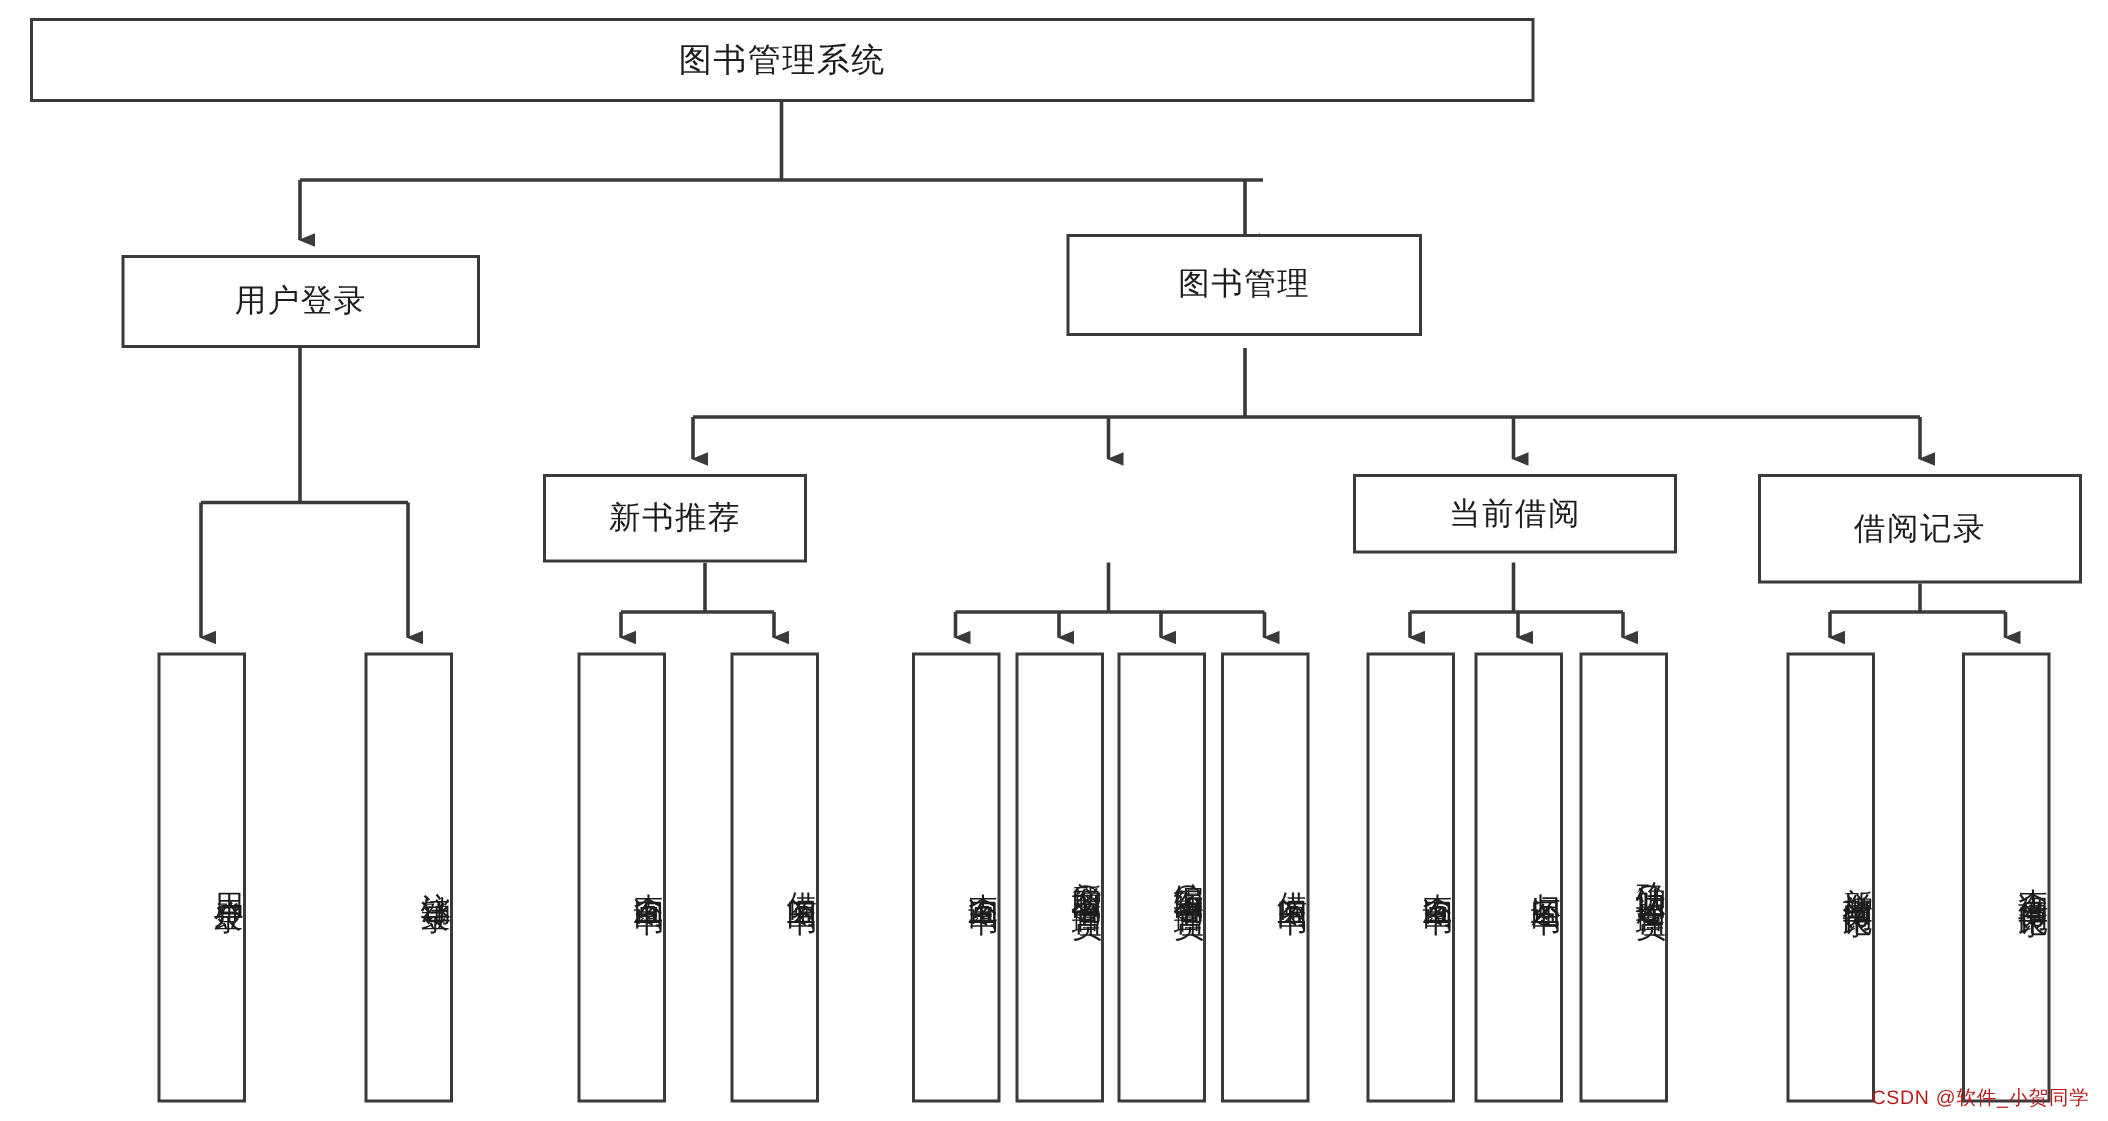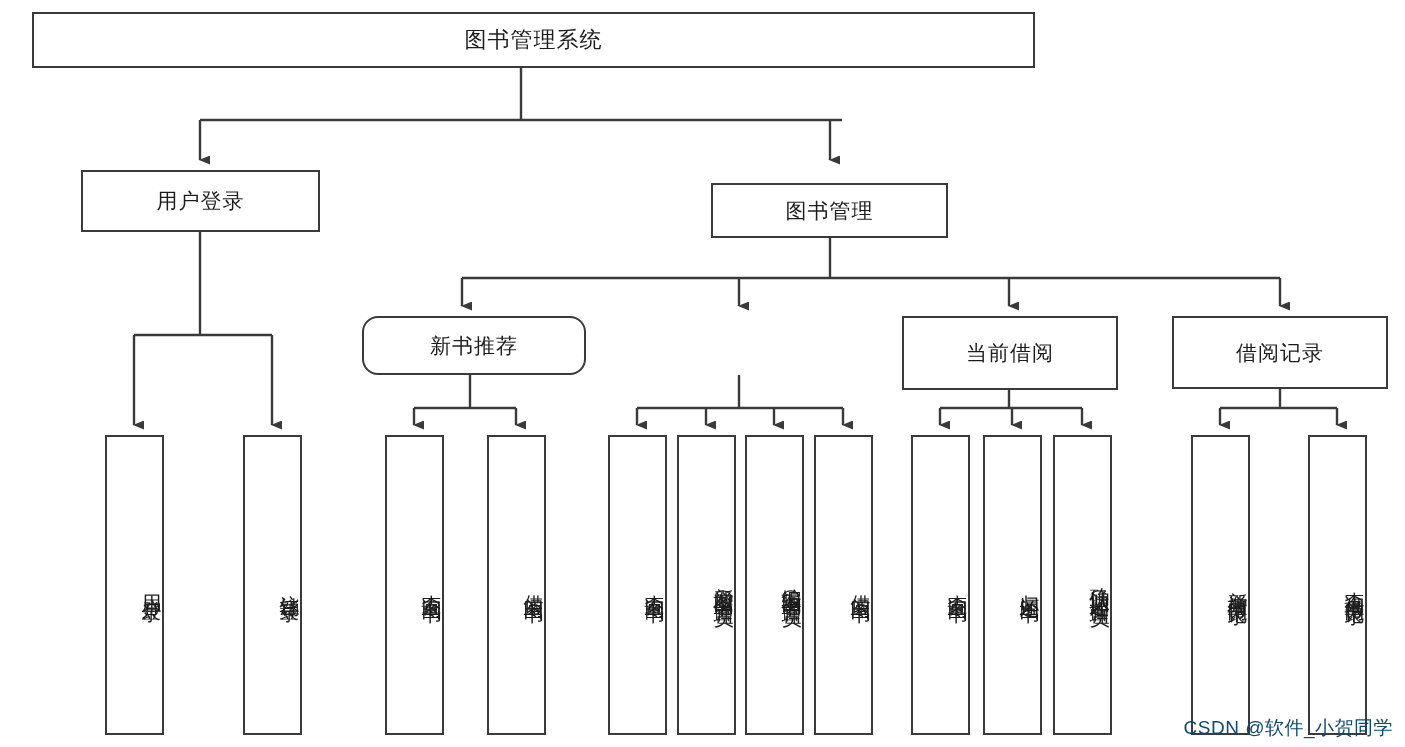--- a/index.html
+++ b/index.html
@@ -54,22 +54,22 @@
     padding: 14px 0;
     align-items: flex-start;
     justify-content: center;
     white-space: nowrap;
     overflow: hidden;
   }
   #watermark {
     position: absolute;
     right: 12px;
     bottom: 6px;
-    font-size: 19px;
-    color: #0c4a6e;
+    font-size: 13px;
+    color: #b91c1c;
     letter-spacing: 0.5px;
     white-space: nowrap;
     user-select: none;
   }
 </style>
 </head>
 <body>
 
 <div id="canvas">
 
@@ -128,30 +128,30 @@
     </g>
 
     <g stroke="#3a3a3a" stroke-width="2.4" fill="none">
       <path d="M1280,375 L1280,408"></path>
       <path d="M1220,408 L1337,408"></path>
       <path d="M1220,408 L1220,425" marker-end="url(#arrowhead)"></path>
       <path d="M1337,408 L1337,425" marker-end="url(#arrowhead)"></path>
     </g>
   </svg>
 
-  <div class="node horiz root" style="left:20px; top:12px; width:1003px; height:56px;margin-left:12px;">图书管理系统</div>
+  <div class="node horiz root" style="left:20px; top:12px; width:1003px; height:56px;">图书管理系统</div>
 
   <div class="node horiz" style="left:81px; top:170px; width:239px; height:62px;">用户登录</div>
 
-  <div class="node horiz" style="left:711px; top:183px; width:237px; height:55px;">图书管理</div>
+  <div class="node horiz" style="left:711px; top:156px; width:237px; height:68px;">图书管理</div>
 
-  <div class="node horiz" style="left:362px; top:316px; width:224px; height:59px;border-radius:16px;">新书推荐</div>
+  <div class="node horiz" style="left:362px; top:316px; width:176px; height:59px;">新书推荐</div>
 
 
-  <div class="node horiz" style="left:902px; top:316px; width:216px; height:74px;">当前借阅</div>
+  <div class="node horiz" style="left:902px; top:316px; width:216px; height:53px;">当前借阅</div>
 
   <div class="node horiz" style="left:1172px; top:316px; width:216px; height:73px;">借阅记录</div>
 
   <div class="node leaf" style="left:105px; top:435px; width:59px; height:300px;">用户登录</div>
 
   <div class="node leaf" style="left:243px; top:435px; width:59px; height:300px;">注销登录</div>
 
   <div class="node leaf" style="left:385px; top:435px; width:59px; height:300px;">查询图书</div>
 
   <div class="node leaf" style="left:487px; top:435px; width:59px; height:300px;">借阅图书</div>

